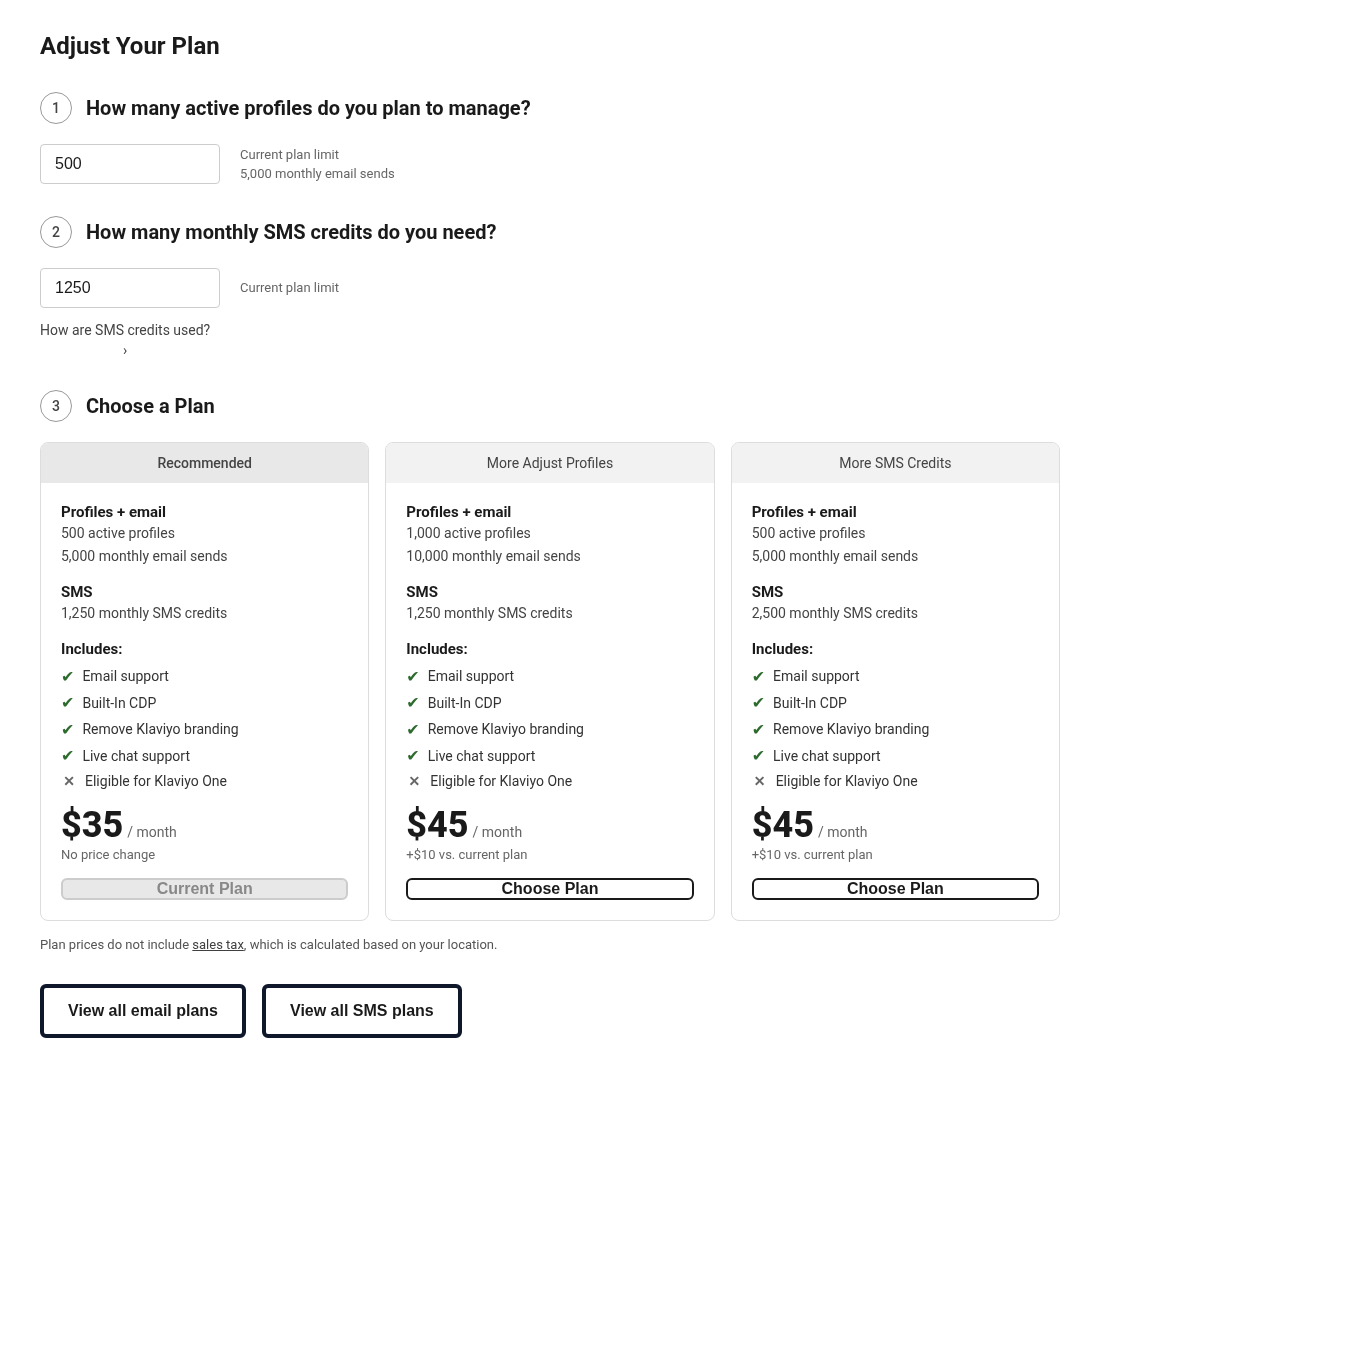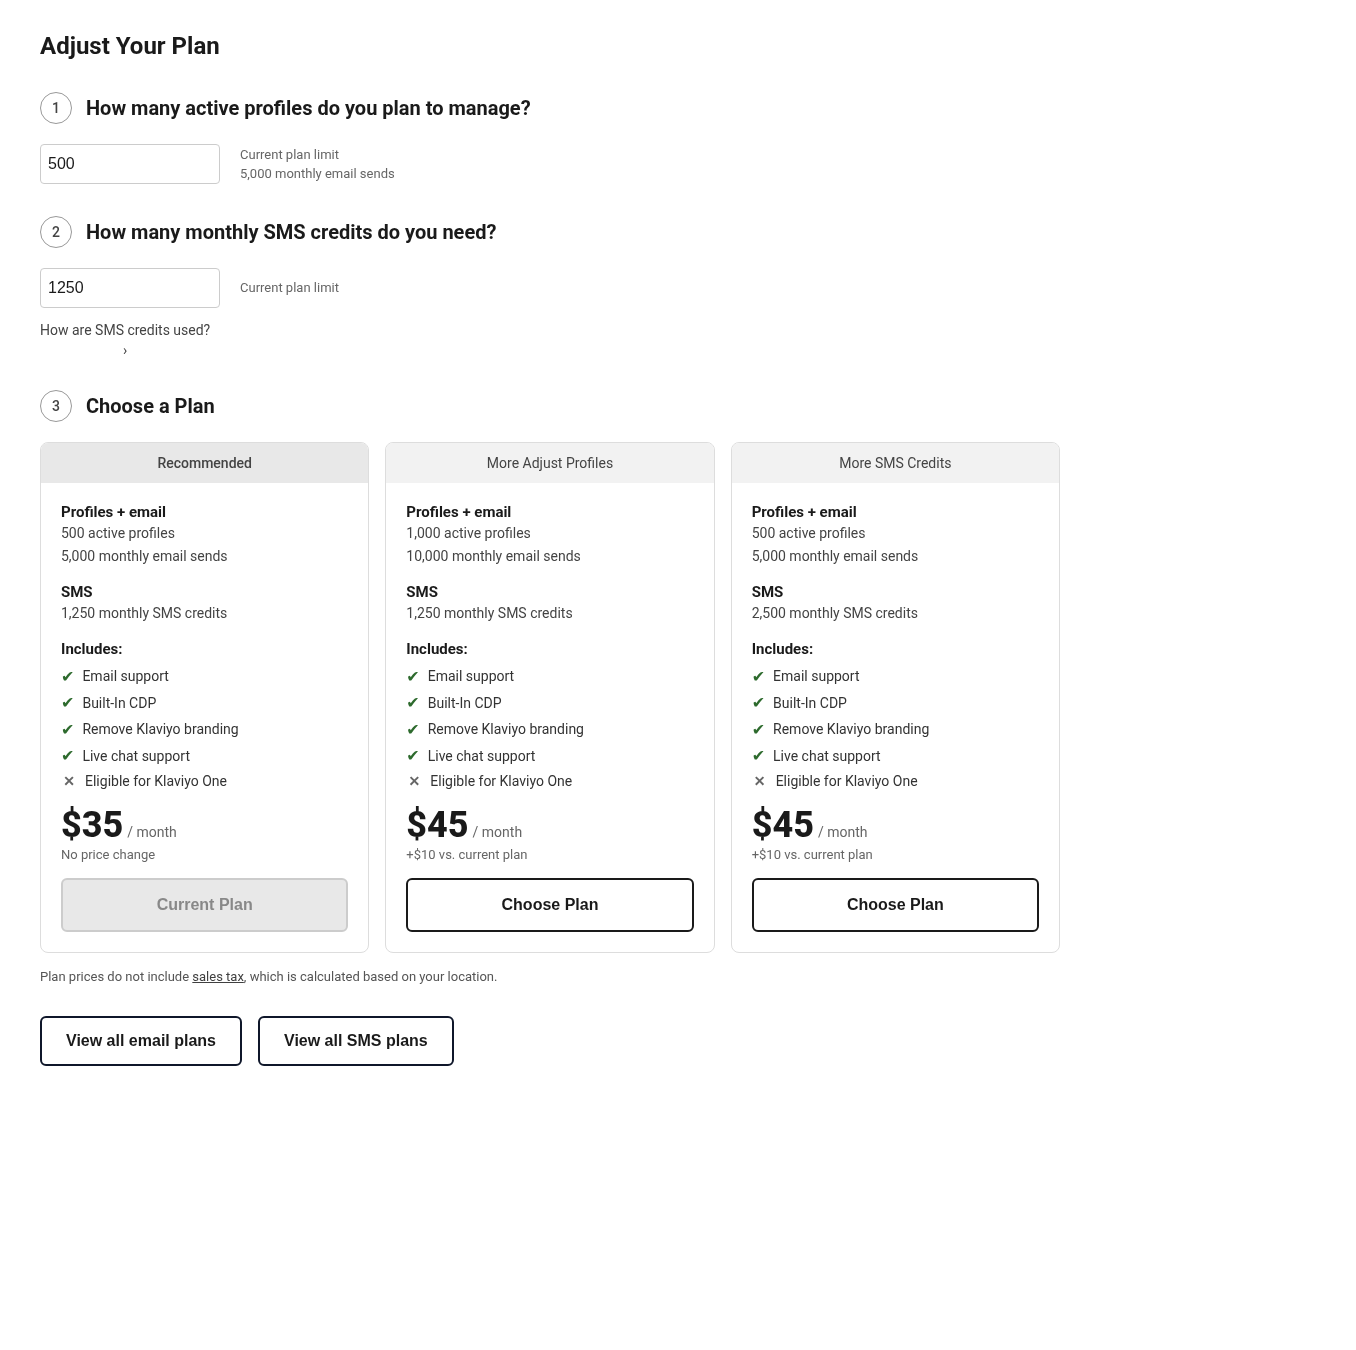--- a/index.html
+++ b/index.html
@@ -50,21 +50,21 @@
     .input-row {
       display: flex;
       align-items: center;
       gap: 20px;
       margin-bottom: 10px;
     }
 
     .plan-input {
       border: 1px solid #ccc;
       border-radius: 4px;
-      padding: 10px 7px;
+      padding: 10px 14px;
       font-size: 16px;
       width: 180px;
       color: #1a1a1a;
       outline: none;
     }
 
     .current-plan-hint {
       font-size: 13px;
       color: #666;
       line-height: 1.5;
@@ -184,21 +184,21 @@
     }
 
     .price-note {
       font-size: 13px;
       color: #666;
       margin-top: 4px;
     }
 
     .plan-button {
       width: 100%;
-      padding: 16px;
+      padding: 0;
       border-radius: 6px;
       font-size: 16px;
       font-weight: 600;
       cursor: pointer;
       border: 2px solid #ccc;
       background: #e8e8e8;
       color: #888;
     }
 
     .plan-button.choose {
@@ -219,21 +219,21 @@
     }
 
     .bottom-buttons {
       display: flex;
       gap: 16px;
       margin-top: 32px;
     }
 
     .outline-button {
       padding: 14px 24px;
-      border: 2px solid #0f172a;
+      border: 4px solid #0f172a;
       background: #fff;
       border-radius: 6px;
       font-size: 16px;
       font-weight: 600;
       cursor: pointer;
       color: #1a1a1a;
     }
   </style>
 </head>
 <body>

